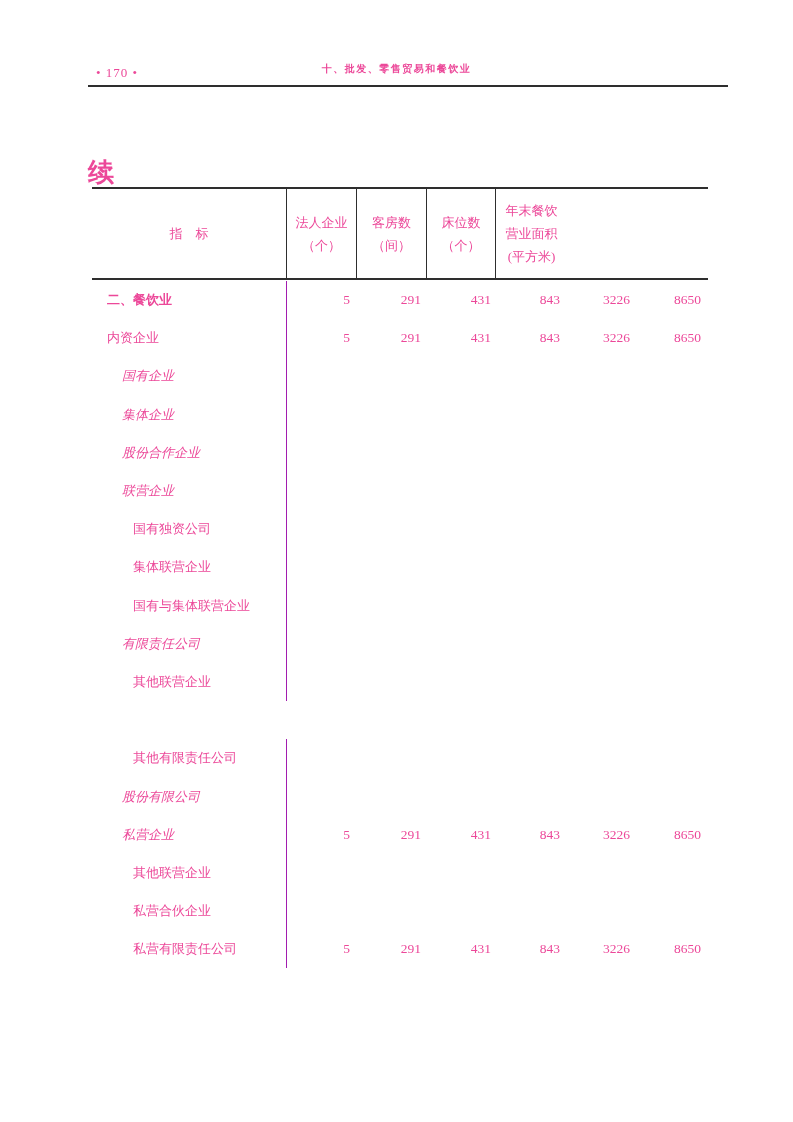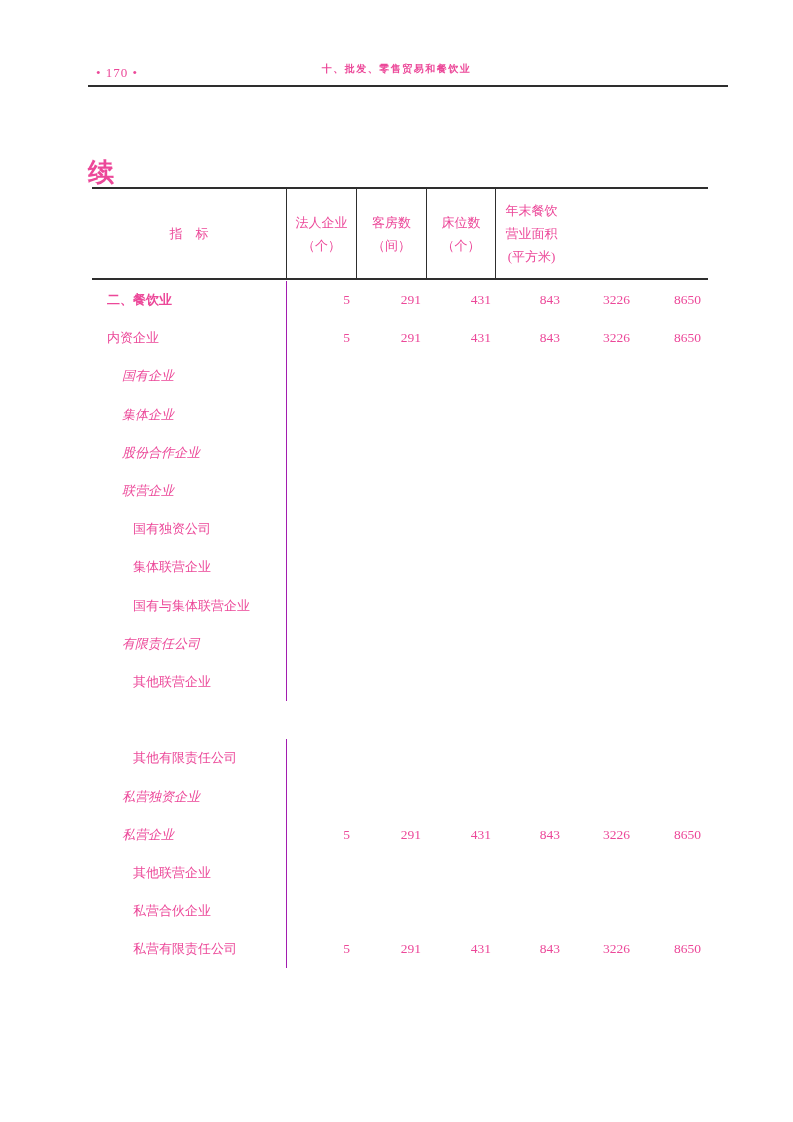--- a/index.html
+++ b/index.html
@@ -203,21 +203,21 @@
         <div class="trow">
           <div class="row-label c0 i2">其他有限责任公司</div>
           <div class="num c1"></div>
           <div class="num c2"></div>
           <div class="num c3"></div>
           <div class="num c4"></div>
           <div class="num c5"></div>
           <div class="num c6"></div>
         </div>
         <div class="trow">
-          <div class="row-label c0 i1">私营独资企业</div>
+          <div class="row-label c0 i1">股份有限公司</div>
           <div class="num c1"></div>
           <div class="num c2"></div>
           <div class="num c3"></div>
           <div class="num c4"></div>
           <div class="num c5"></div>
           <div class="num c6"></div>
         </div>
         <div class="trow">
           <div class="row-label c0 i1">私营企业</div>
           <div class="num c1">5</div>

